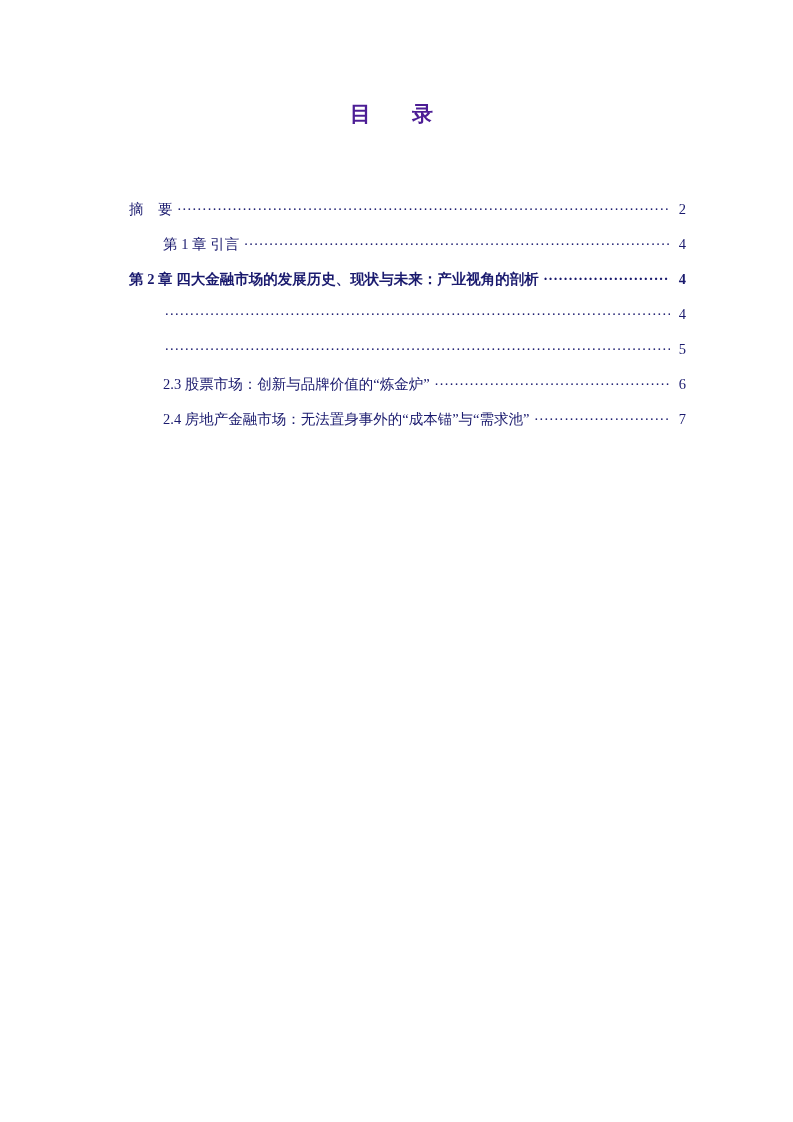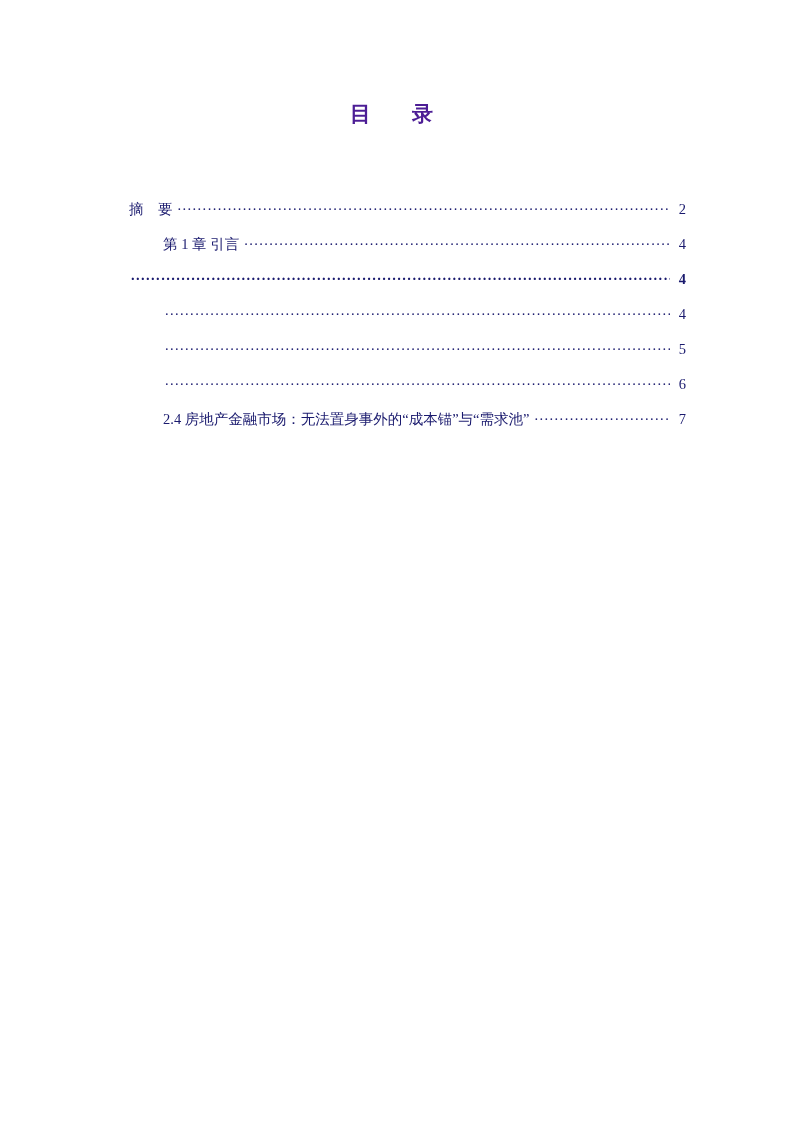--- a/index.html
+++ b/index.html
@@ -95,32 +95,34 @@
         <span class="label">摘　要</span>
         <span class="leader"></span>
         <span class="pageno">2</span>
       </li>
       <li class="toc-entry lvl-1">
         <span class="label">第 1 章  引言</span>
         <span class="leader"></span>
         <span class="pageno">4</span>
       </li>
       <li class="toc-entry lvl-0 bold">
+        <span class="label">第 2 章  四大金融市场的发展历史、现状与未来：产业视角的剖析</span>
         <span class="leader"></span>
         <span class="pageno">4</span>
       </li>
       <li class="toc-entry lvl-1">
         <span class="leader"></span>
         <span class="pageno">4</span>
       </li>
       <li class="toc-entry lvl-1">
         <span class="leader"></span>
         <span class="pageno">5</span>
       </li>
       <li class="toc-entry lvl-1">
+        <span class="label">2.3  股票市场：创新与品牌价值的“炼金炉”</span>
         <span class="leader"></span>
         <span class="pageno">6</span>
       </li>
       <li class="toc-entry lvl-1">
         <span class="label">2.4  房地产金融市场：无法置身事外的“成本锚”与“需求池”</span>
         <span class="leader"></span>
         <span class="pageno">7</span>
       </li>
     </ul>
 

